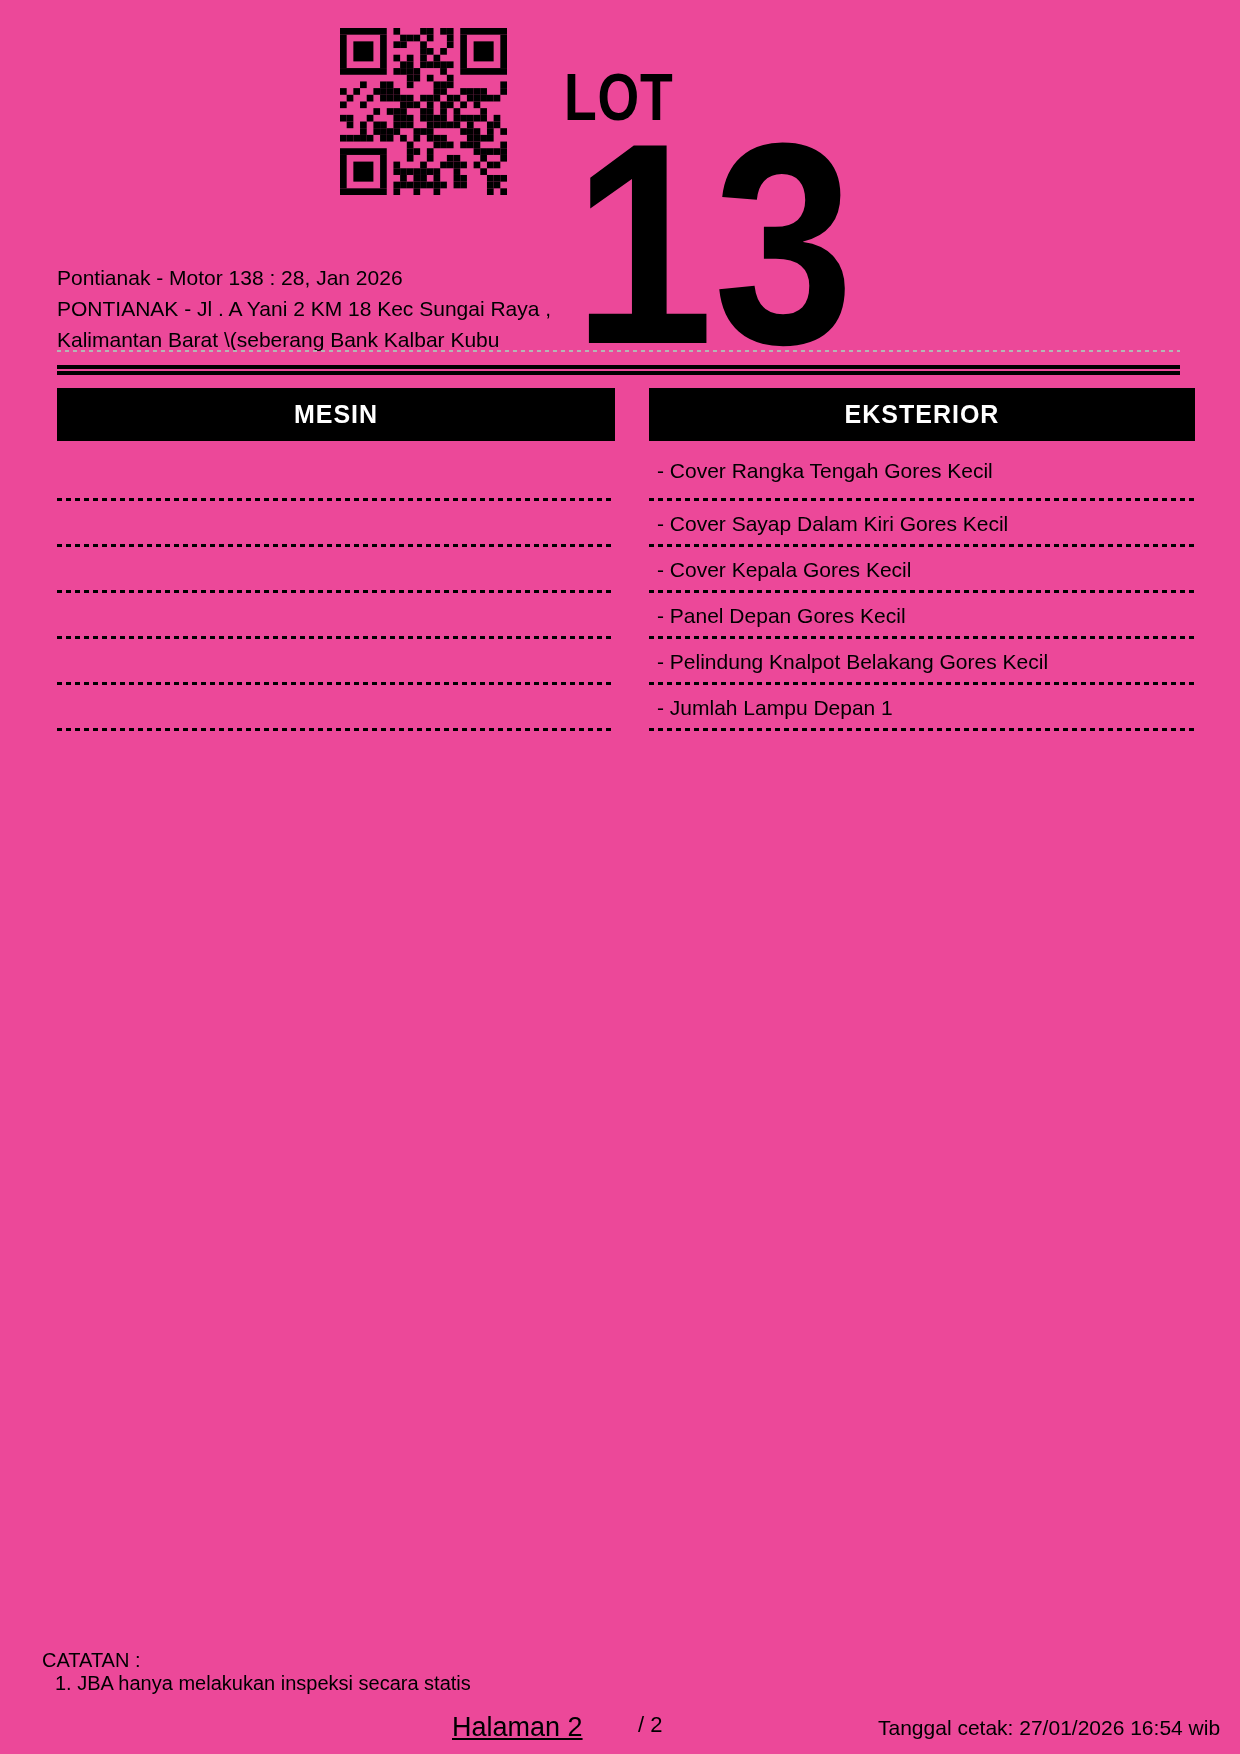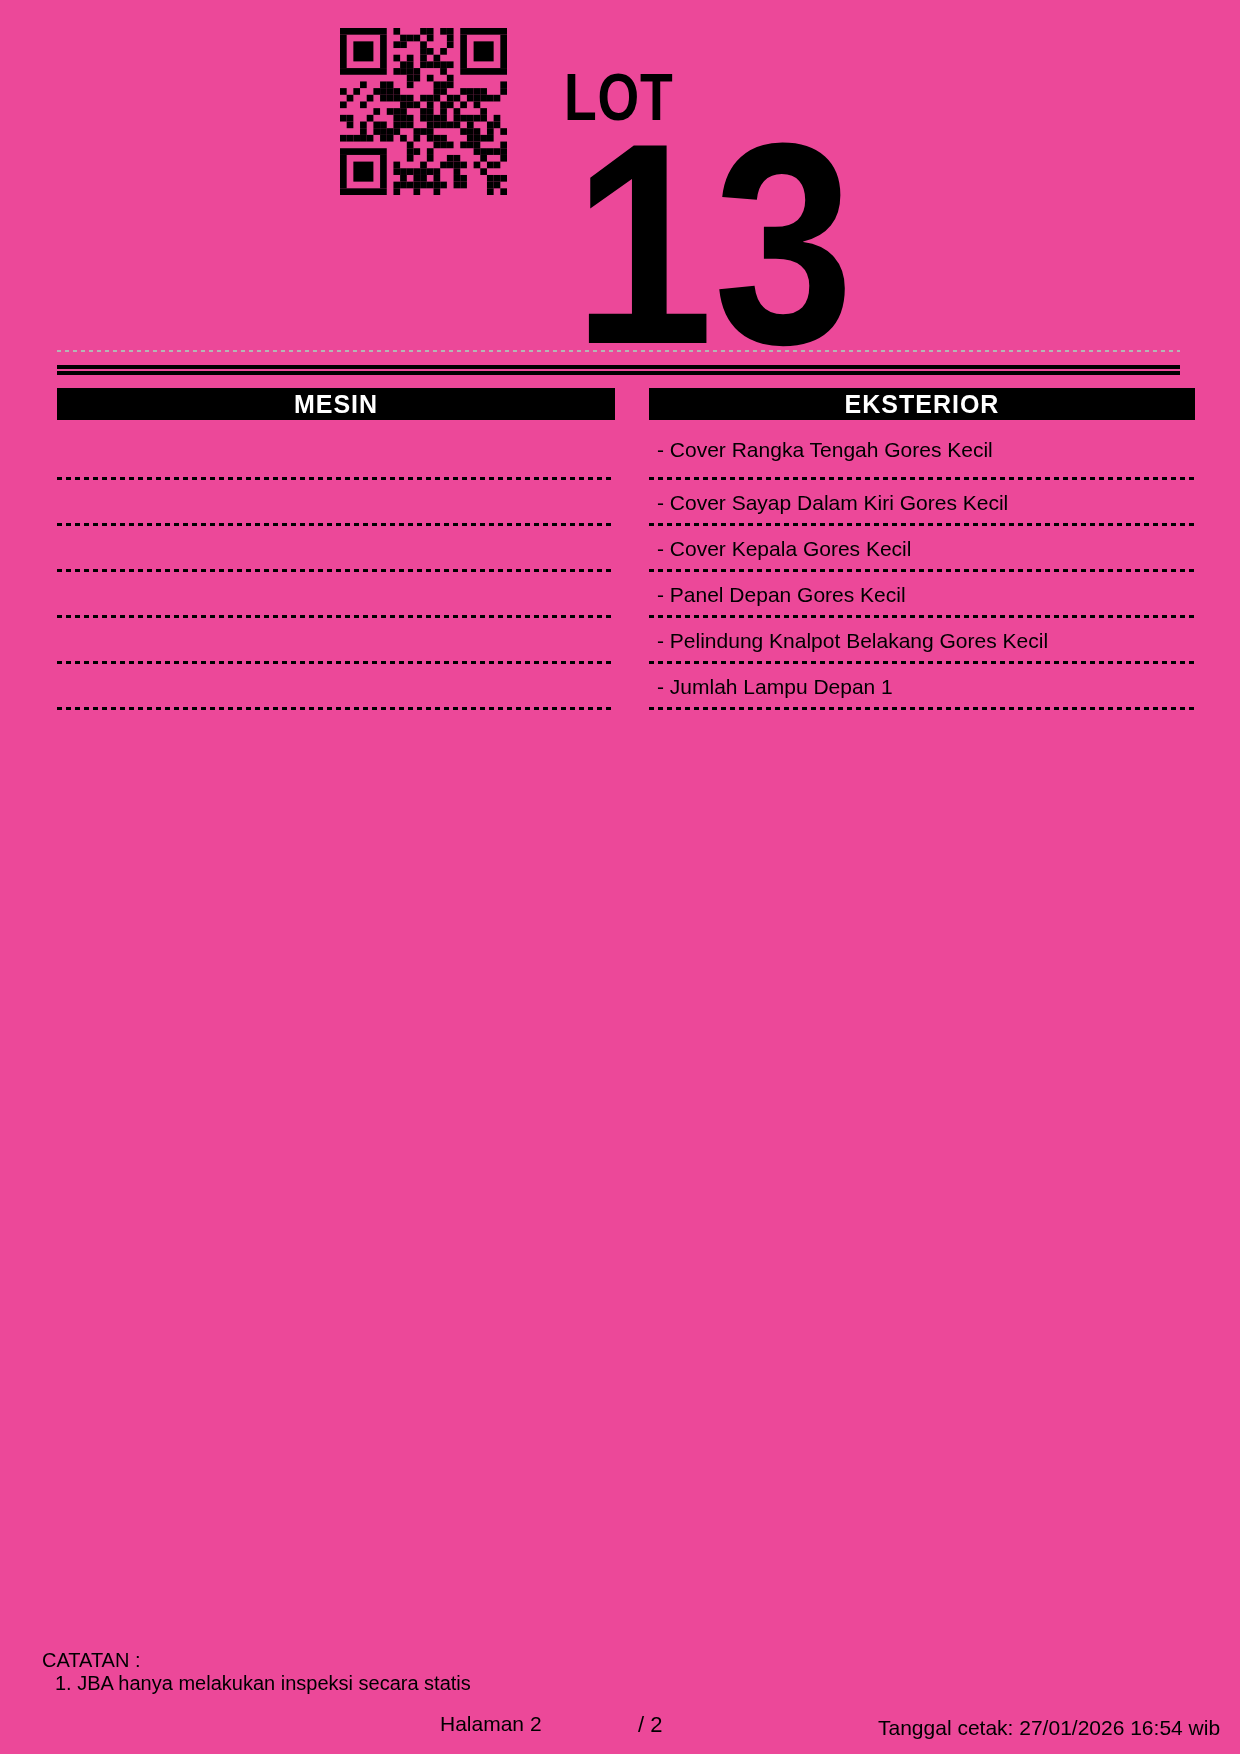--- a/index.html
+++ b/index.html
@@ -22,35 +22,35 @@
     background:repeating-linear-gradient(90deg,#b5b5b5 0 4px,transparent 4px 8px);
   }
   .rule-double{
     position:absolute;left:57px;top:365px;width:1123px;height:10px;box-sizing:border-box;
     border-top:4px solid #000;border-bottom:4px solid #000;
   }
   .col{position:absolute;top:388px;}
   .col-left{left:57px;width:558px;}
   .col-right{left:625px;width:546px;margin-left:24px;}
   .col-header{
-    height:32px;background:#000;color:#fff;font-size:25px;font-weight:bold;
+    height:53px;background:#000;color:#fff;font-size:25px;font-weight:bold;
     display:flex;align-items:center;justify-content:center;letter-spacing:1px;
   }
   .row{
     position:relative;height:46px;display:flex;align-items:center;
     padding-left:8px;box-sizing:border-box;font-size:21px;white-space:nowrap;
   }
   .row.first{height:60px;}
   .row::after{
     content:"";position:absolute;left:0;right:0;bottom:0;height:3px;
     background:repeating-linear-gradient(90deg,#000 0 5px,transparent 5px 9px);
   }
   .notes{position:absolute;left:42px;top:1650px;font-size:20px;line-height:21px;}
   .notes .note-items{margin-left:13px;margin-top:2px;}
-  .footer-page{position:absolute;left:440px;top:1712px;font-size:21px;white-space:nowrap;}
+  .footer-page{position:absolute;left:452px;top:1712px;font-size:27px;white-space:nowrap;text-decoration:underline;}
   .footer-total{position:absolute;left:638px;top:1712px;font-size:22px;white-space:nowrap;}
   .footer-print{position:absolute;left:878px;top:1716px;font-size:21px;white-space:nowrap;}
 </style>
 </head>
 <body>
 
 <div class="page">
 
   <svg class="qr" viewBox="0 0 167 167" xmlns="http://www.w3.org/2000/svg" fill="#000">
       <rect x="0.00" y="0.00" width="46.76" height="6.68"></rect>
@@ -286,20 +286,25 @@
       <rect x="53.44" y="160.32" width="6.68" height="6.68"></rect>
       <rect x="73.48" y="160.32" width="6.68" height="6.68"></rect>
       <rect x="93.52" y="160.32" width="6.68" height="6.68"></rect>
       <rect x="146.96" y="160.32" width="6.68" height="6.68"></rect>
       <rect x="160.32" y="160.32" width="6.68" height="6.68"></rect>
     </svg>
 
   <div class="lot-label">LOT</div>
   <div class="lot-number">13</div>
 
+  <div class="event-info">
+    <div>Pontianak - Motor 138 : 28, Jan 2026</div>
+    <div>PONTIANAK - Jl . A Yani 2 KM 18 Kec Sungai Raya ,</div>
+    <div>Kalimantan Barat \(seberang Bank Kalbar Kubu</div>
+  </div>
 
   <div class="rule-light"></div>
   <div class="rule-double"></div>
 
   <div class="col col-left">
     <div class="col-header">MESIN</div>
     <div class="row first"></div>
     <div class="row"></div>
     <div class="row"></div>
     <div class="row"></div>

